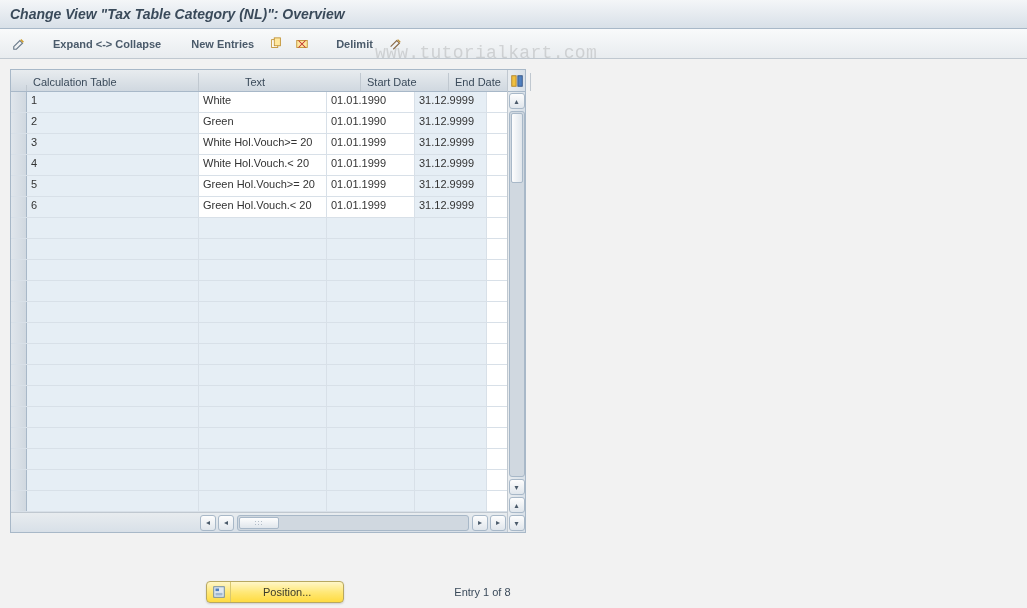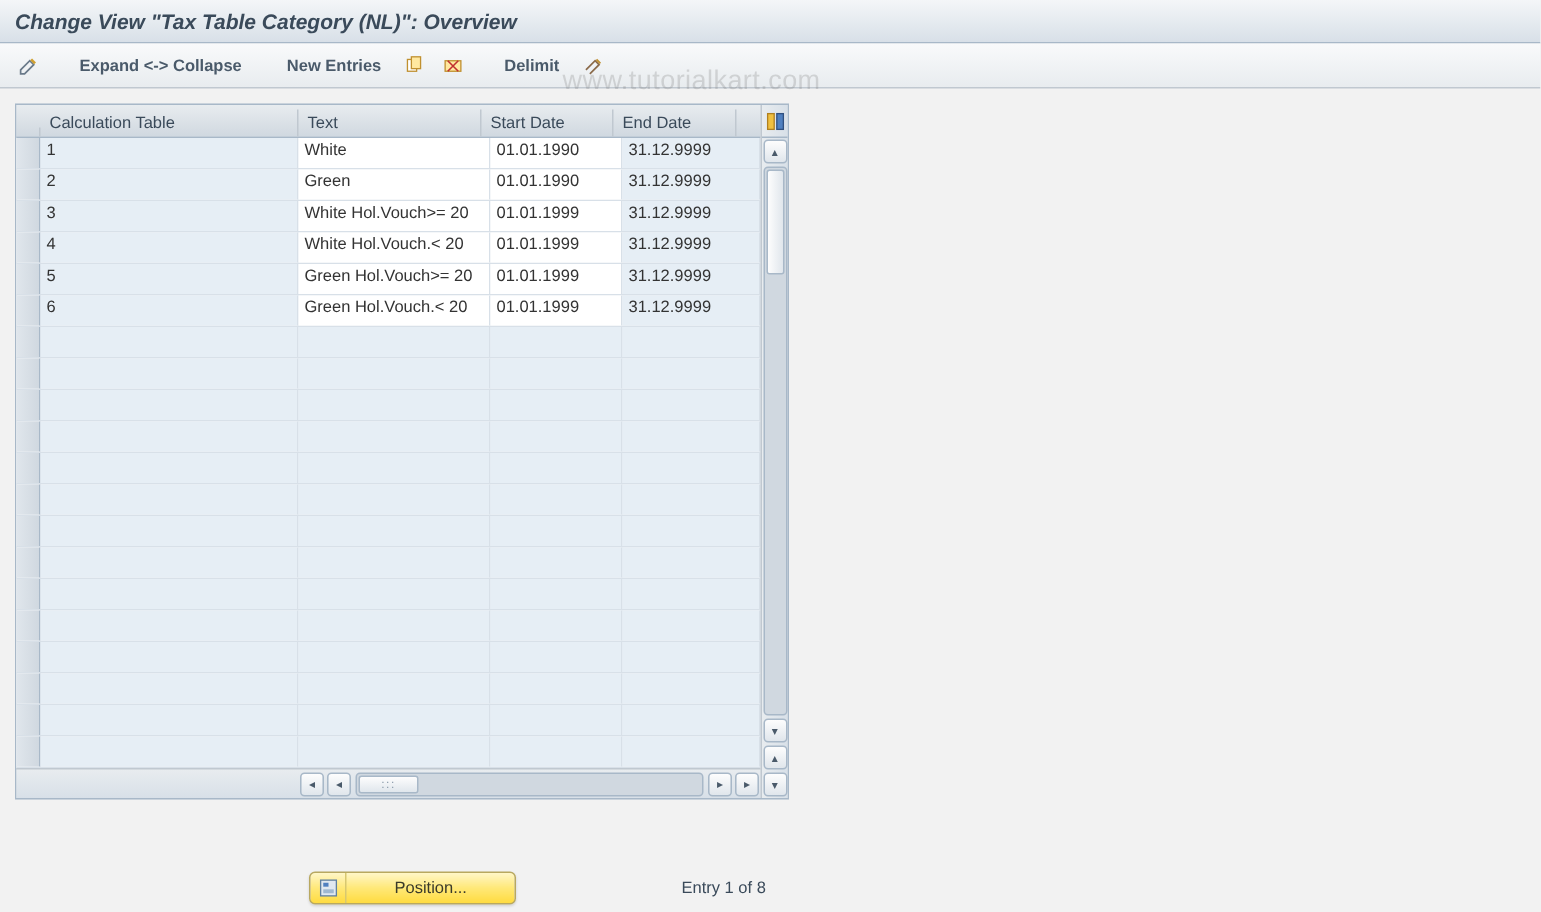--- a/index.html
+++ b/index.html
@@ -71,21 +71,21 @@
       border-right: 1px solid #c0c8d0;
       padding: 3px 6px;
       text-align: left;
       color: #3a4a5a;
       font-size: 11px;
       white-space: nowrap;
       overflow: hidden;
     }
     .row-sel-h { width: 16px; flex-shrink: 0; }
     .col-calc { width: 172px; flex-shrink: 0; }
-    .col-text { width: 122px; flex-shrink: 0; }
+    .col-text { width: 122px; flex-shrink: 0; margin-left: 40px; }
     .col-start { width: 88px; flex-shrink: 0; }
     .col-end { width: 82px; flex-shrink: 0; }
     .table-body {
       background: #fff;
     }
     .tr {
       display: flex;
       height: 21px;
       border-bottom: 1px solid #d8e0e8;
     }
@@ -100,21 +100,21 @@
     .row-sel {
       width: 16px;
       flex-shrink: 0;
       background: linear-gradient(to right, #e0e6ec 0%, #d0d8e0 100%);
       border-right: 1px solid #a8b8c8;
       cursor: pointer;
     }
     .td-calc { width: 172px; flex-shrink: 0; background: #e6eef5; }
     .td-text { width: 128px; flex-shrink: 0; }
     .td-start { width: 88px; flex-shrink: 0; }
-    .td-end { width: 92px; flex-shrink: 0; background: #e6eef5; }
+    .td-end { width: 72px; flex-shrink: 0; background: #e6eef5; }
     .empty .td-calc,
     .empty .td-text,
     .empty .td-start,
     .empty .td-end { background: #e6eef5; }
     .hscroll-row {
       display: flex;
       align-items: center;
       height: 20px;
       background: linear-gradient(to bottom, #e8ecef 0%, #d8e0e8 100%);
       border-top: 1px solid #c0c8d0;
@@ -186,21 +186,21 @@
       height: 70px;
       background: linear-gradient(to right, #fdfdfd 0%, #e0e6ec 100%);
       border: 1px solid #a8b8c8;
       border-radius: 2px;
     }
     .watermark {
       position: absolute;
       top: 43px; left: 375px;
       font-size: 18px;
       color: rgba(120,120,120,0.25);
-      font-family: Liberation Sans, sans-serif;
+      font-family: Liberation Mono, monospace;
       pointer-events: none;
       letter-spacing: 0.3px;
     }
     .footer-row {
       margin-top: 48px;
       display: flex;
       align-items: center;
     }
     .footer-spacer { width: 196px; }
     .position-btn {

